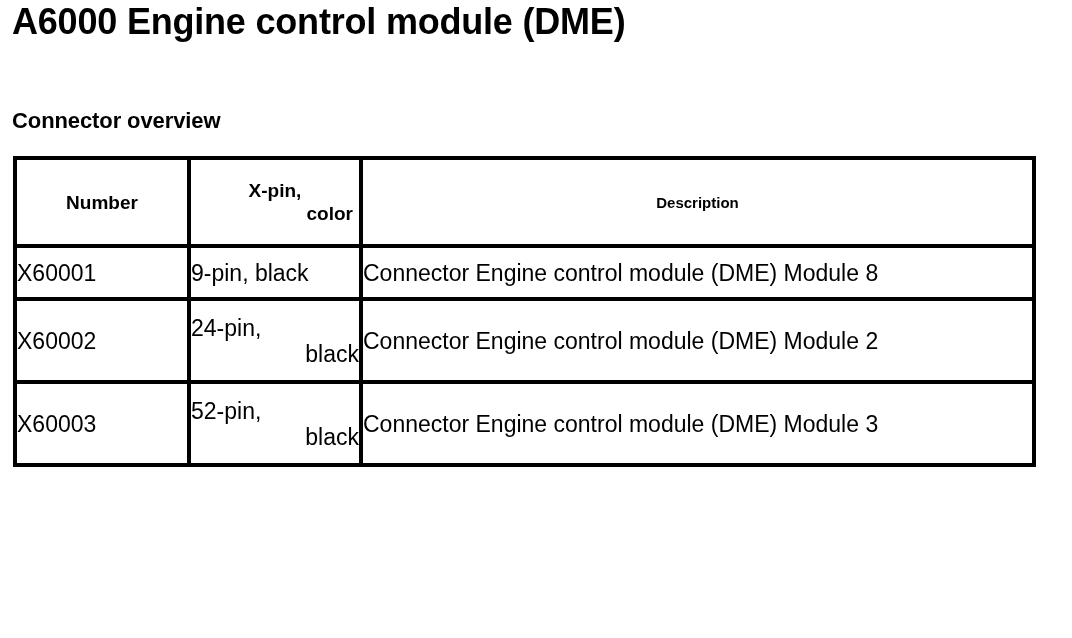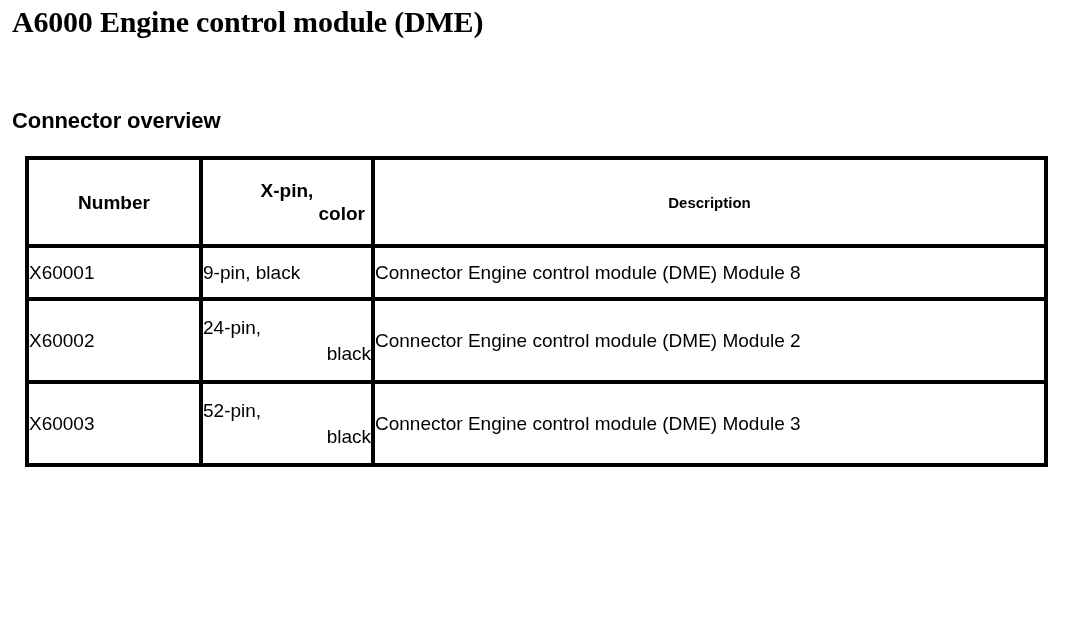--- a/index.html
+++ b/index.html
@@ -20,46 +20,44 @@
     position: relative;
     width: 1072px;
     height: 638px;
     background: #ffffff;
   }
 
   .doc-title {
     position: absolute;
     left: 12px;
     top: 2px;
-    font-size: 30px;
+    font-size: 36px;
     font-weight: bold;
     letter-spacing: -0.2px;
     line-height: 40px;
     white-space: nowrap;
-    font-family: Liberation Serif, serif;
   }
 
   .section-heading {
     position: absolute;
     left: 12px;
     top: 82px;
     font-size: 22px;
     font-weight: bold;
     letter-spacing: -0.1px;
     line-height: 30px;
     white-space: nowrap;
     margin-top: 24px;
   }
 
   .connector-table-wrap {
     position: absolute;
     left: 13px;
     top: 156px;
     width: 1019px;
-    margin-left: 12px;
   }
 
   table.connector-table {
     border-collapse: collapse;
     width: 1019px;
     table-layout: fixed;
     background: #ffffff;
   }
 
   table.connector-table td,
@@ -82,21 +80,21 @@
     line-height: 23px;
   }
   th.hdr .hdr-inner {
     padding: 0 6px;
   }
   th.hdr-desc {
     font-size: 15px;
   }
 
   td.cell {
-    font-size: 19px;
+    font-size: 23px;
     font-weight: normal;
     line-height: 26px;
   }
   td.cell-number {
     padding-left: 11px;
     padding-right: 6px;
   }
   td.cell-xpin {
     padding-left: 10px;
     padding-right: 6px;

